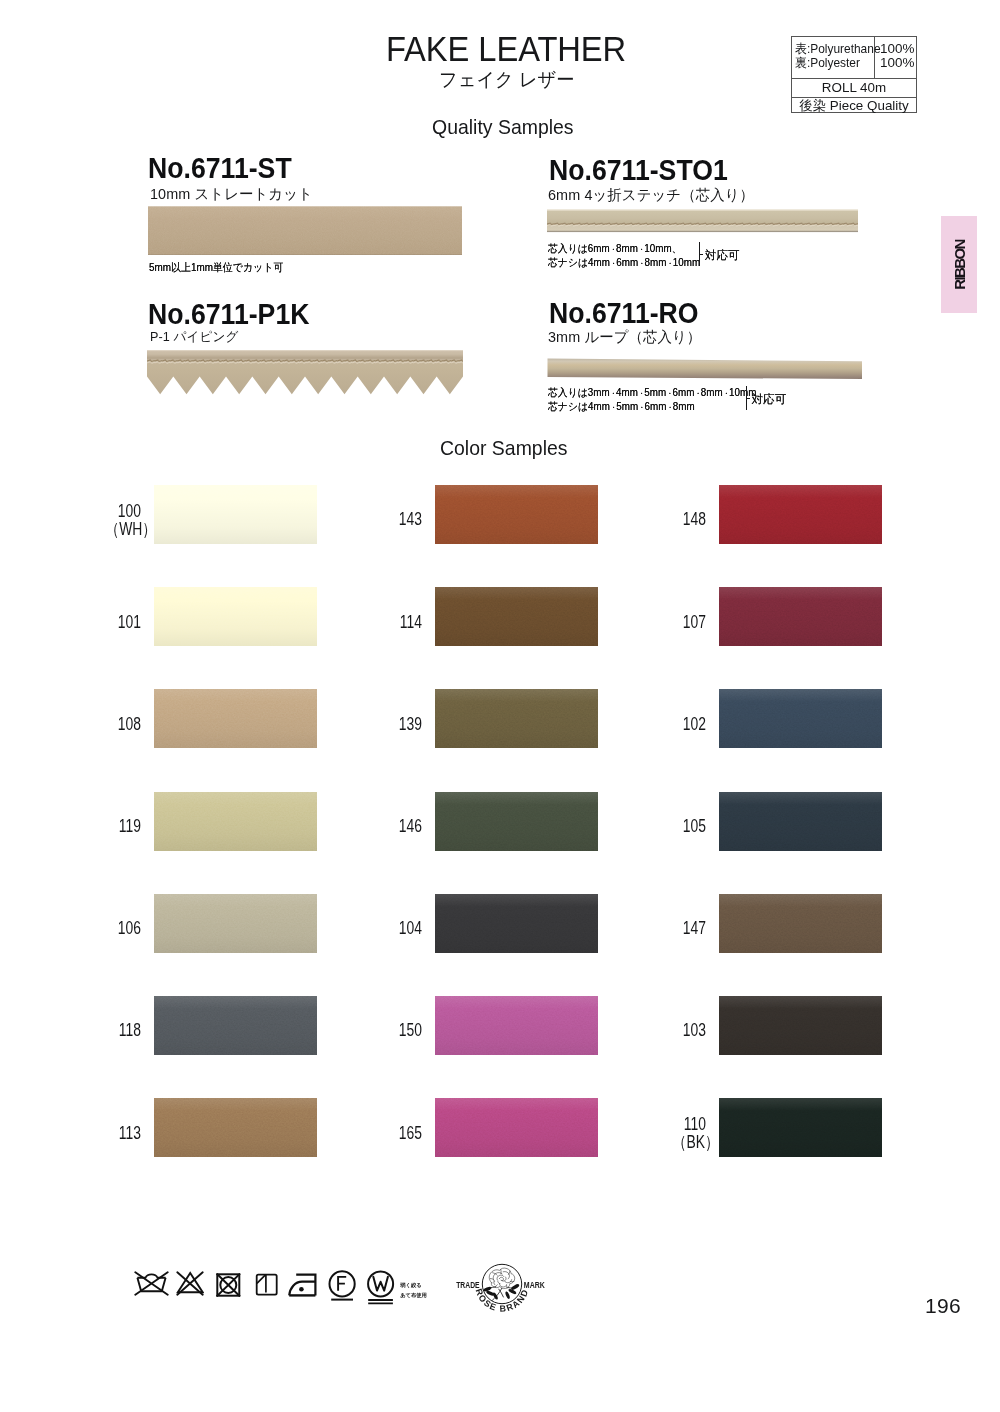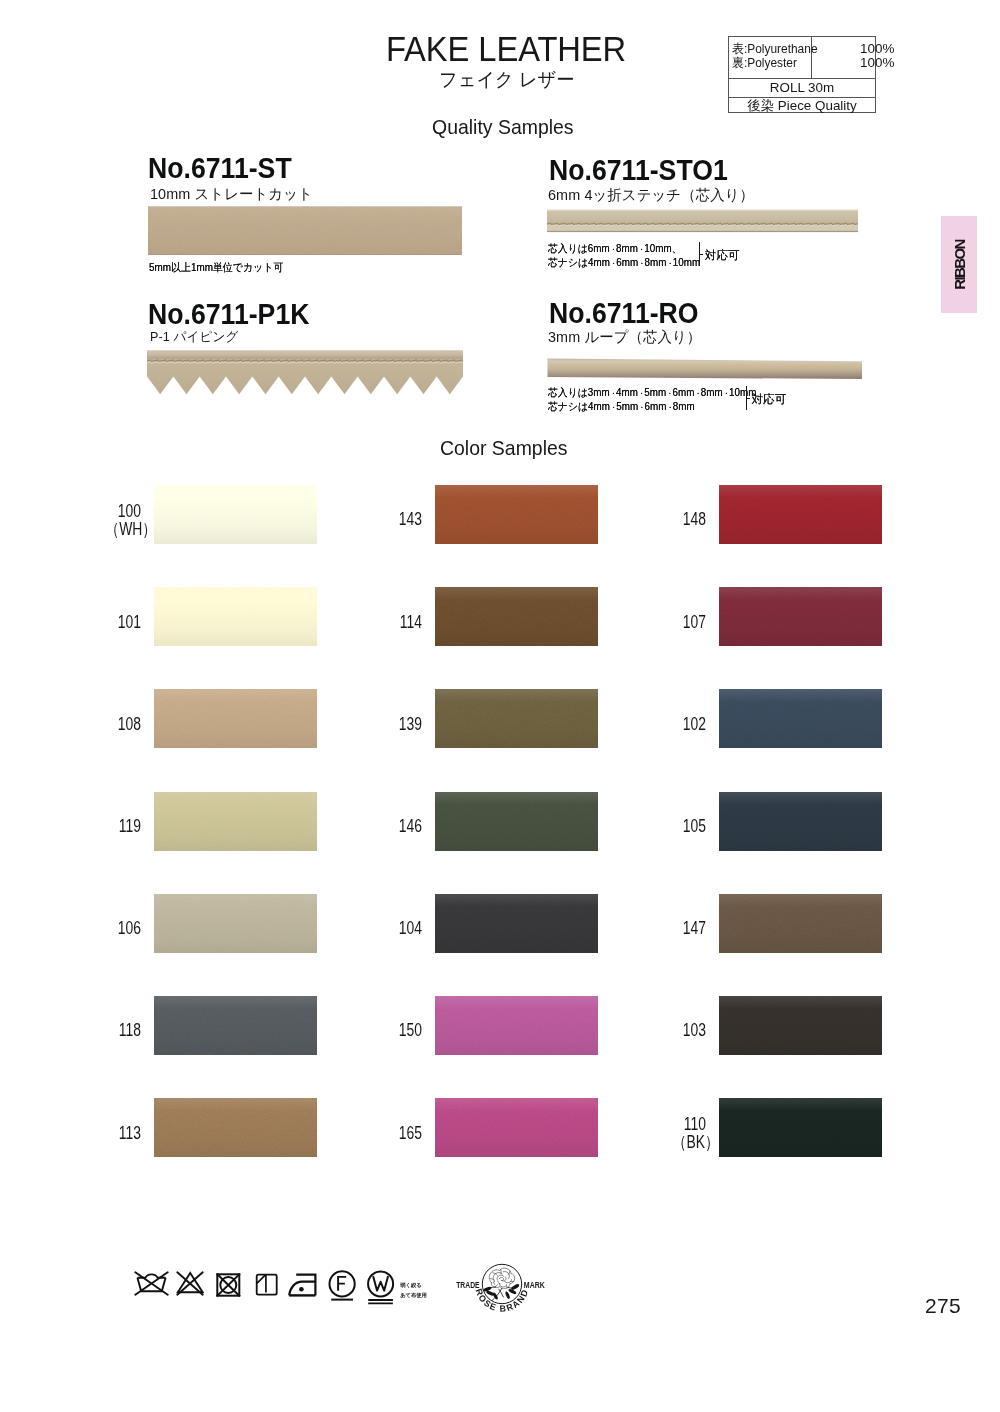--- a/index.html
+++ b/index.html
@@ -15,27 +15,27 @@
   #main-title{left:385.5px;top:30.8px;font-size:35px;letter-spacing:-0.1px;
       color:#17181a;transform:scaleX(.935);transform-origin:0 0;}
   #main-title-jp{left:439px;top:69.5px;font-size:19px;letter-spacing:0px;
       color:#17181a;transform:scaleX(.962);transform-origin:0 0;}
   #quality-heading{left:432px;top:116.6px;font-size:20.8px;color:#17181a;
       transform:scaleX(.935);transform-origin:0 0;}
   #color-heading{left:440px;top:437.8px;font-size:20.8px;color:#17181a;
       transform:scaleX(.935);transform-origin:0 0;}
 
   
-  #spec-table{left:728px;top:36px;width:148px;height:77px;
+  #spec-table{left:791px;top:36px;width:126px;height:77px;
       border:1px solid #555;box-sizing:border-box;}
   #spec-table .srow{display:flex;box-sizing:border-box;}
   #spec-table .fibre{height:41px;}
   #spec-table .fibre .lcol{width:83px;box-sizing:border-box;
       border-right:1px solid #555;padding-left:3px;padding-top:4.5px;}
-  #spec-table .fibre .rcol{flex:1;padding-left:4.5px;padding-top:4.5px;margin-left:43px;}
+  #spec-table .fibre .rcol{flex:1;padding-left:4.5px;padding-top:4.5px;}
   #spec-table .fibre .rcol .fline{transform:scaleX(1.06);}
   #spec-table .fline{font-size:12.7px;line-height:14.7px;white-space:nowrap;color:#17181a;
       transform:scaleX(.94);transform-origin:0 0;}
   #spec-table .full{height:18.5px;border-top:1px solid #555;
       display:flex;align-items:center;justify-content:center;
       font-size:13.4px;white-space:nowrap;color:#17181a;
       padding-bottom:1.5px;box-sizing:border-box;}
 
   
   #ribbon-tab{left:941px;top:216px;width:36px;height:97px;}
@@ -114,21 +114,21 @@
   <div class="srow fibre">
     <div class="lcol">
       <div class="fline">表:Polyurethane</div>
       <div class="fline">裏:Polyester</div>
     </div>
     <div class="rcol">
       <div class="fline">100%</div>
       <div class="fline">100%</div>
     </div>
   </div>
-  <div class="srow full">ROLL 30m</div>
+  <div class="srow full">ROLL 40m</div>
   <div class="srow full">後染 Piece Quality</div>
 </div>
 
 <div class="abs" id="ribbon-tab" style="background: rgb(241, 209, 228);">
   <span>RIBBON</span>
 </div>
 
 <div class="abs txt qs-code" style="left:148px;top:154.1px">No.6711-ST</div>
 <div class="abs txt qs-desc" style="left:150px;top:185.8px">10mm ストレートカット</div>
 <div class="abs swatch-flat band-st" style="left:147.5px;top:206.4px;width:314px;height:48.5px">
@@ -489,13 +489,13 @@
     <div class="color-swatch" style="left: 719px; top: 1098.2px; background: rgb(25, 36, 32);">
       <div class="grain"></div>
       <div class="sheen"></div>
     </div>
     <div class="color-label" style="right: 294px; top: 1116.2px; width: 26px;">
       <div class="code">110</div>
       <div class="sub">（BK）</div>
     </div>
   </div>
 
-<div class="abs txt" id="page-number">275</div>
+<div class="abs txt" id="page-number">196</div>
 
 </body></html>

